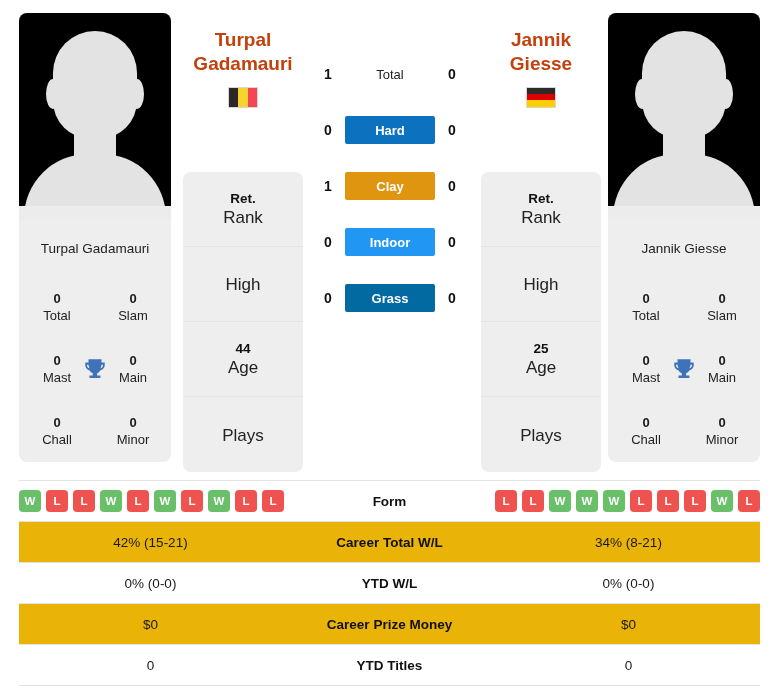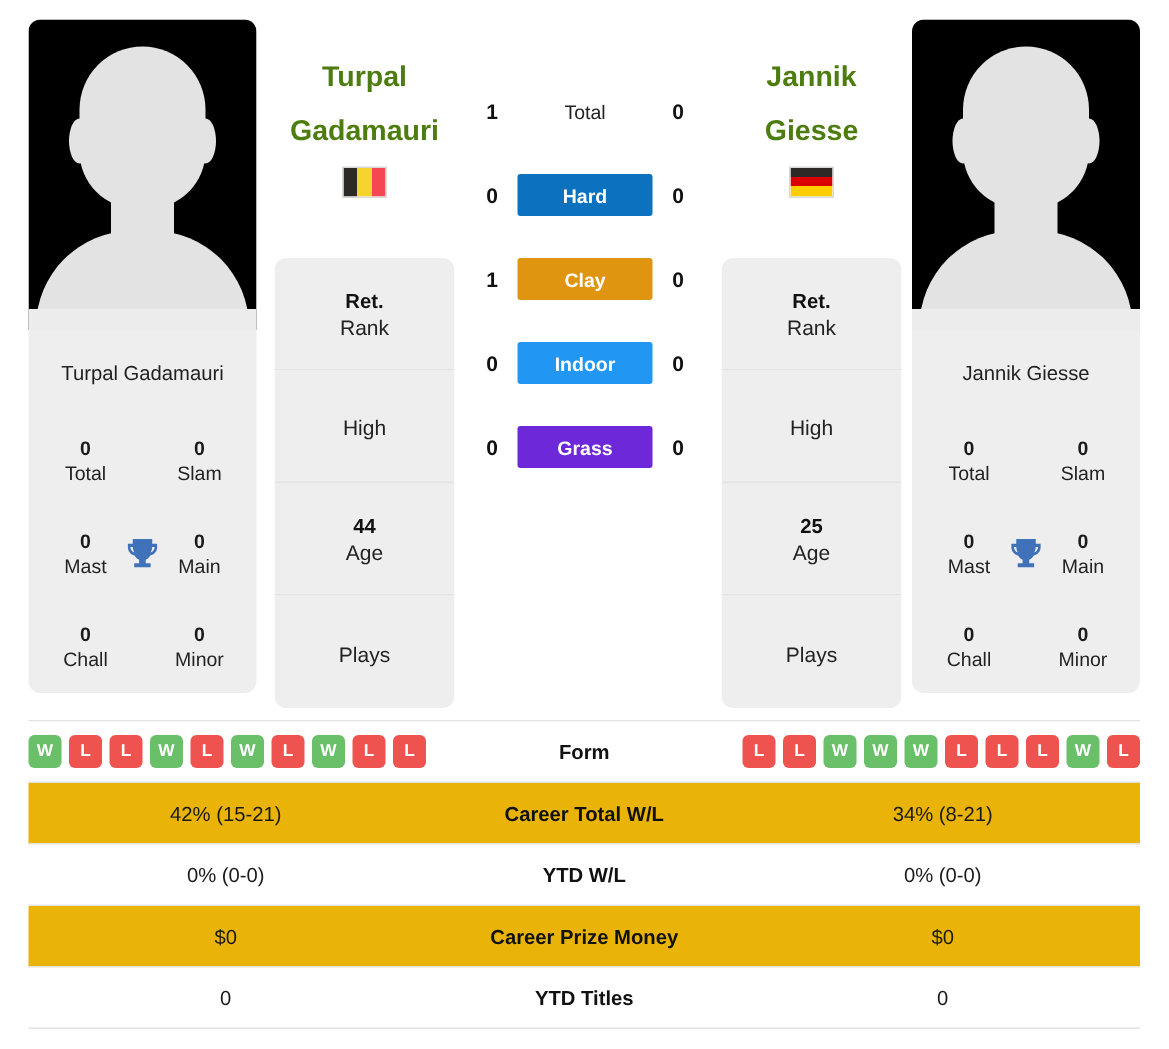--- a/index.html
+++ b/index.html
@@ -104,34 +104,33 @@
   .info-cell {
     background: #eeeeee;
     height: 75px;
     display: flex; flex-direction: column;
     align-items: center; justify-content: center;
     gap: 2px;
     border-bottom: 1px solid #e4e4e4;
   }
   .info-cell:last-child { border-bottom: none; }
   .info-val { font-size: 13.5px; font-weight: bold; color: #111; }
-  .info-lbl { font-size: 14px; color: #222; }
+  .info-lbl { font-size: 17px; color: #222; }
 
   
   .name-block {
     position: absolute; top: 28px;
     width: 130px;
     text-align: center;
   }
   .name-block.left  { left: 178px; }
   .name-block.right { left: 476px; }
   .pname {
-    font-size: 19px; font-weight: bold; color: #4d7c0f;
+    font-size: 19px; font-weight: bold; color: #c2410c;
     line-height: 1.28;
-    margin-top: 12px;
   }
   .flag {
     margin: 10px auto 0;
     width: 30px; height: 21px;
     border: 1px solid #d8d8d8;
     display: flex;
     overflow: hidden;
   }
   .flag.vert > div { flex: 1; height: 100%; }
   .flag.horiz { flex-direction: column; }
@@ -318,21 +317,21 @@
         <span class="surf-bar" style="background:#e09510">Clay</span>
         <span class="surf-score">0</span>
       </div>
       <div class="surf-row">
         <span class="surf-score">0</span>
         <span class="surf-bar" style="background:#2196f3">Indoor</span>
         <span class="surf-score">0</span>
       </div>
       <div class="surf-row">
         <span class="surf-score">0</span>
-        <span class="surf-bar" style="background:#6d28d9">Grass</span>
+        <span class="surf-bar" style="background:#0369a1">Grass</span>
         <span class="surf-score">0</span>
       </div>
     </div>
 
     <div class="info-col left">
       <div class="info-cell">
         <span class="info-val">Ret.</span>
         <span class="info-lbl">Rank</span>
       </div>
       <div class="info-cell">

